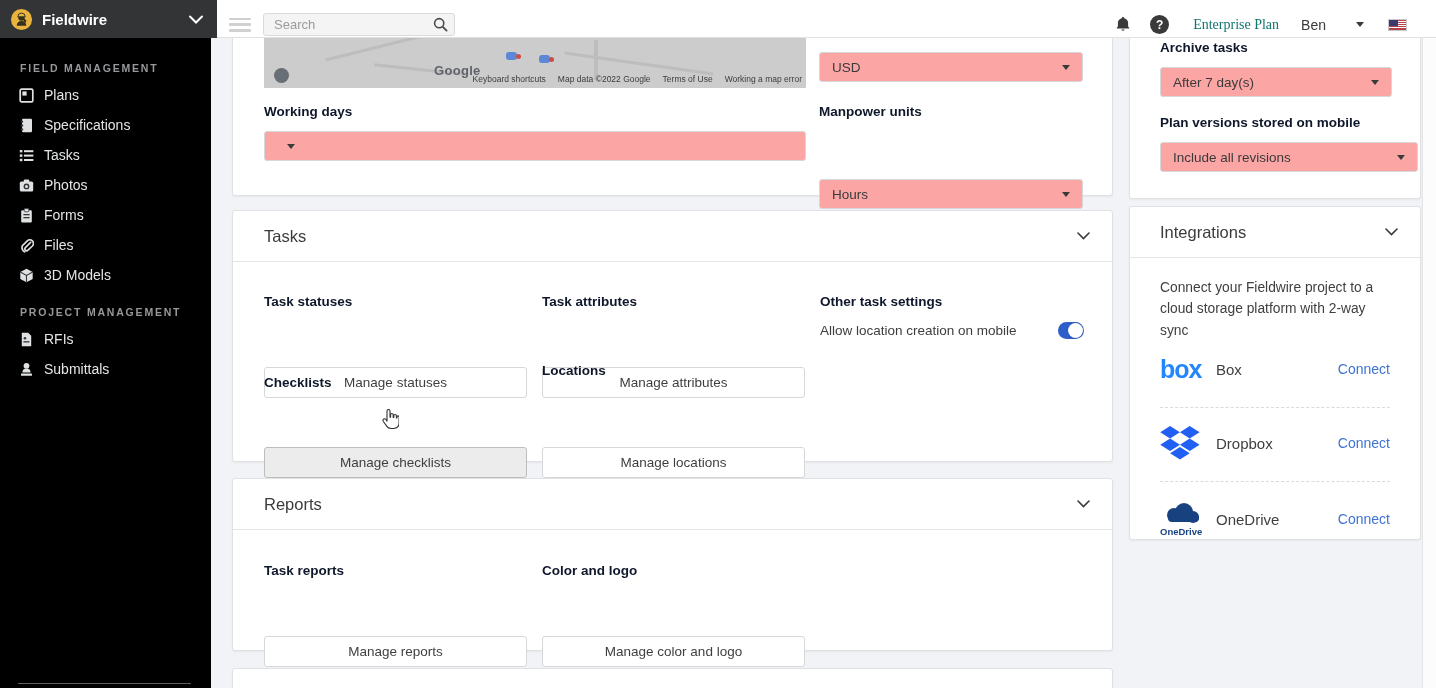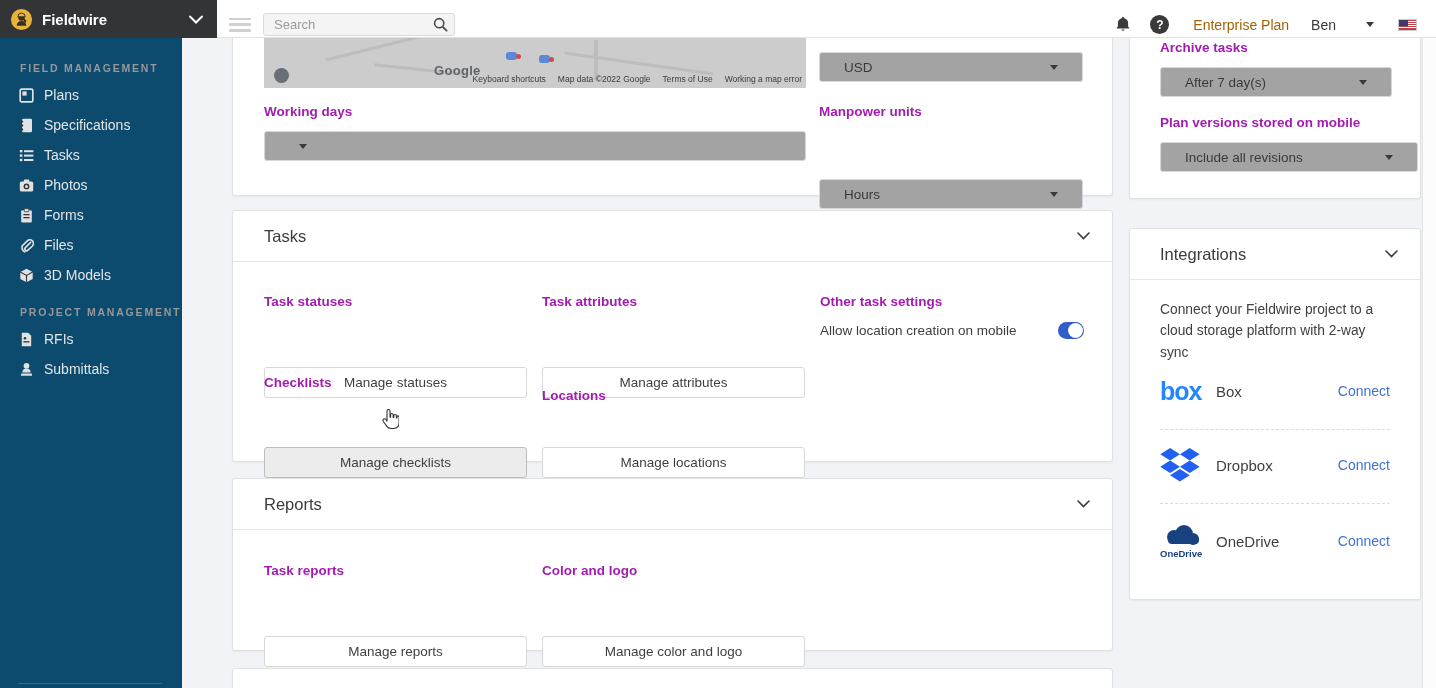--- a/index.html
+++ b/index.html
@@ -5,66 +5,66 @@
   * { margin:0; padding:0; box-sizing:border-box; }
   html,body { width:1436px; height:688px; overflow:hidden; }
   body { font-family:"Liberation Sans", sans-serif; background:#f2f3f6; color:#3d3d3d; position:relative; }
 
   
   .topbar { position:absolute; top:0; left:0; width:1436px; height:38px; background:#fff; border-bottom:1px solid #dfe0e2; z-index:30; display:flex; }
   .topbar-left { width:217px; height:38px; background:#323436; display:flex; align-items:center; padding:0 14px 0 10px; flex:0 0 auto; }
   .brand-logo { width:23px; height:23px; flex:0 0 auto; }
   .brand-name { color:#fff; font-size:15px; font-weight:bold; margin-left:9px; flex:1; }
   .brand-chevron { flex:0 0 auto; }
-  .topbar-right { flex:1; display:flex; align-items:center; padding:0 19px 0 12px;margin-top:12px; }
+  .topbar-right { flex:1; display:flex; align-items:center; padding:0 29px 0 12px;margin-top:12px; }
   .hamburger { width:22px; height:14px; display:flex; flex-direction:column; justify-content:space-between; margin-right:12px; cursor:pointer; }
   .hamburger span { display:block; height:2.5px; background:#cfd0d2; border-radius:1px; }
   .search-box { position:relative; width:192px; height:23px; }
   .search-input { width:100%; height:100%; background:#f4f4f4; border:1px solid #d9dadb; border-radius:3px; font-family:"Liberation Sans",sans-serif; font-size:13px; color:#3d3d3d; padding:0 26px 0 10px; outline:none; }
   .search-input::placeholder { color:#9a9b9d; }
   .search-mag { position:absolute; right:7px; top:4px; }
   .topbar-spacer { flex:1; }
   .icon-btn { display:flex; align-items:center; justify-content:center; margin-left:18px; cursor:pointer; }
   .help-circle { width:19px; height:19px; border-radius:50%; background:#3a3a3a; color:#fff; font-size:12px; font-weight:bold; display:flex; align-items:center; justify-content:center; }
-  .plan-label { font-size:14px; color:#a16207; margin-left:24px; }
+  .plan-label { font-size:14px; color:#0f766e; margin-left:24px;font-family:Liberation Serif, serif; }
   .user-menu { display:flex; align-items:center; margin-left:22px; cursor:pointer;gap:24px; }
   .user-name { font-size:14px; color:#3a3a3a; }
   .caret-down { width:0; height:0; border-left:4px solid transparent; border-right:4px solid transparent; border-top:5px solid #3a3a3a; margin-left:6px; }
   .flag { position:relative; width:19px; height:12px; margin-left:24px; background:repeating-linear-gradient(180deg,#b8424a 0 1px,#fff 1px 1.9px); border:0.5px solid #c9c9c9; cursor:pointer; }
   .flag::before { content:""; position:absolute; left:0; top:0; width:8.5px; height:6px; background:#3c3b6e; }
 
   
-  .sidebar { position:absolute; left:0; top:38px; width:182px; height:650px; background:#0c4a6e; z-index:20; }
+  .sidebar { position:absolute; left:0; top:38px; width:211px; height:650px; background:#000000; z-index:20; }
   .side-section { padding-top:24px; }
   .side-section-title { color:#96989b; font-size:10.5px; font-weight:bold; letter-spacing:1.8px; padding:0 0 6px 20px; }
   .side-item { display:flex; align-items:center; height:30px; padding-left:18px; cursor:pointer; }
   .side-icon { width:16px; height:16px; flex:0 0 auto; display:flex; align-items:center; justify-content:center; }
   .side-label { color:#e4e5e6; font-size:14px; margin-left:10px; }
   .side-bottom-line { position:absolute; left:18px; right:20px; bottom:4px; height:1px; background:#5c5e61; }
 
   
   .main { position:absolute; left:217px; top:38px; width:1205px; height:650px; background:#f2f3f6; }
   .scroll-track { position:absolute; right:0; top:38px; width:14px; height:650px; background:#fcfcfc; border-left:1px solid #e3e4e6; z-index:25; }
 
   .card { position:absolute; background:#fff; border:1px solid #e0e1e3; border-radius:3px; box-shadow:0 1px 2px rgba(0,0,0,.05); }
   .card.cut-top { border-top:none; border-top-left-radius:0; border-top-right-radius:0; }
 
   .card-general { left:15px; top:0; width:881px; height:158px; }
   .card-tasks   { left:15px; top:172px; width:881px; height:252px; }
   .card-reports { left:15px; top:440px; width:881px; height:173px; }
   .card-stub    { left:15px; top:630px; width:881px; height:80px; }
   .card-plan    { left:912px; top:0; width:292px; height:161px; }
-  .card-integr  { left:912px; top:190px; width:292px; height:372px; }
+  .card-integr  { left:912px; top:168px; width:292px; height:334px; }
 
   .card-header { height:51px; display:flex; align-items:center; justify-content:space-between; padding:0 22px 0 31px; border-bottom:1px solid #e4e5e7; cursor:pointer; }
   .card-title { font-size:16.5px; color:#3b3b3b; }
 
-  .field-label { position:absolute; font-size:13.5px; font-weight:bold; color:#a21caf; }
-
-  .select { position:absolute; height:30px; background:#a3a3a3; border:1px solid #d6d7d9; border-radius:3px; display:flex; align-items:center; padding:0 24px; cursor:pointer; }
+  .field-label { position:absolute; font-size:13.5px; font-weight:bold; color:#0f172a; }
+
+  .select { position:absolute; height:30px; background:#fca5a5; border:1px solid #d6d7d9; border-radius:3px; display:flex; align-items:center; padding:0 12px; cursor:pointer; }
   .select-value { font-size:13.5px; color:#3a3a3a; flex:1; }
   .select-caret { width:0; height:0; border-left:4.5px solid transparent; border-right:4.5px solid transparent; border-top:5.5px solid #3a3a3a; margin-left:10px; }
 
   .btn { position:absolute; height:31px; background:#fff; border:1px solid #d6d7d9; border-radius:3px; font-family:"Liberation Sans",sans-serif; font-size:13.5px; color:#3f3f3f; display:flex; align-items:center; justify-content:center; cursor:pointer; width:263px;margin-top:46px; }
   .btn.hovered { background:#ececec; border-color:#bcbdbf; }
 
   .toggle { position:absolute; width:26px; height:17px; border-radius:9px; background:#2d5ec9; cursor:pointer; }
   .toggle .knob { position:absolute; right:1px; top:1px; width:15px; height:15px; border-radius:50%; background:#fff; box-shadow:0 0 1px rgba(0,0,0,.4); }
   .toggle-label { position:absolute; font-size:13.5px; color:#3d3d3d; }
 
@@ -290,21 +290,21 @@
     <div class="field-label" style="left:31px; top:83px;">Task statuses</div>
     <div class="field-label" style="left:309px; top:83px;">Task attributes</div>
     <div class="field-label" style="left:587px; top:83px;">Other task settings</div>
     <button class="btn" style="left:31px; top:110px;">Manage statuses</button>
     <button class="btn" style="left:309px; top:110px;">Manage attributes</button>
     <div class="toggle-label" style="left:587px; top:112px;">Allow location creation on mobile</div>
     <div class="toggle" style="left:825px; top:111px;">
         <span class="knob"></span>
       </div>
     <div class="field-label" style="left:31px; top:164px;">Checklists</div>
-    <div class="field-label" style="left:309px; top:177px;">Locations</div>
+    <div class="field-label" style="left:309px; top:152px;">Locations</div>
     <button class="btn hovered" style="left:31px; top:190px;">Manage checklists</button>
     <button class="btn" style="left:309px; top:190px;">Manage locations</button>
   </div>
 
   <div class="card card-reports">
     <div class="card-header">
       <span class="card-title">Reports</span>
       <svg width="13" height="8" viewBox="0 0 13 8">
           <polyline points="1,1 6.5,6.5 12,1" fill="none" stroke="#3a3a3a" stroke-width="1.6" stroke-linecap="round"></polyline>
         </svg>

